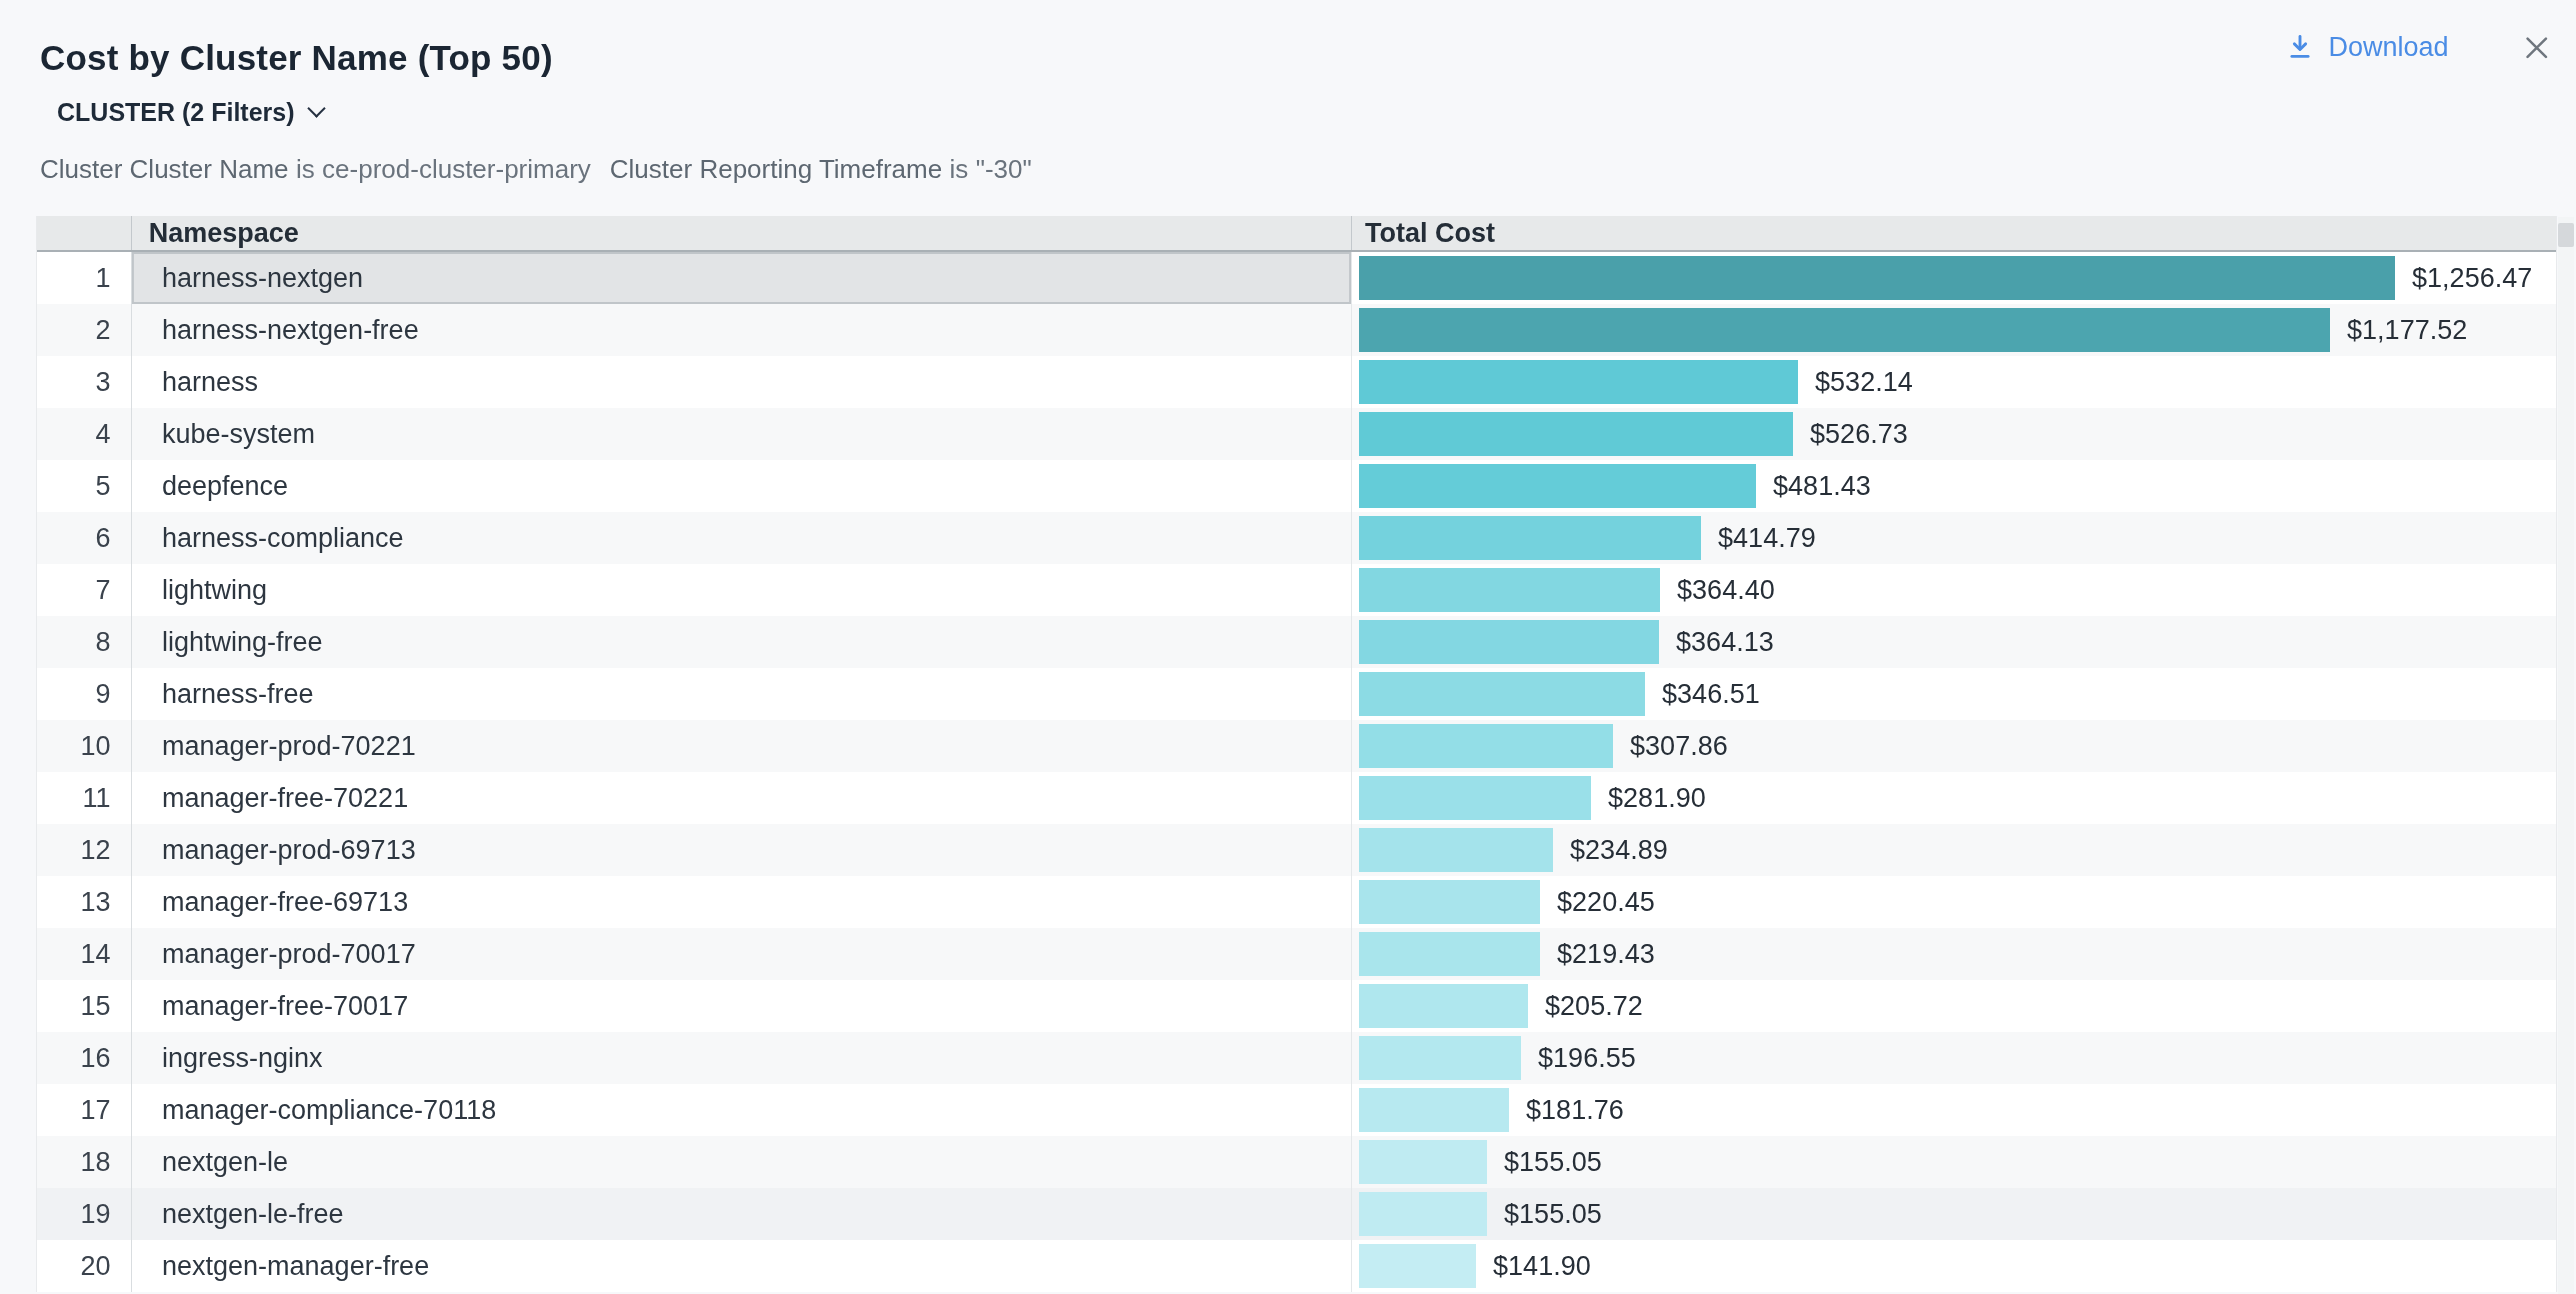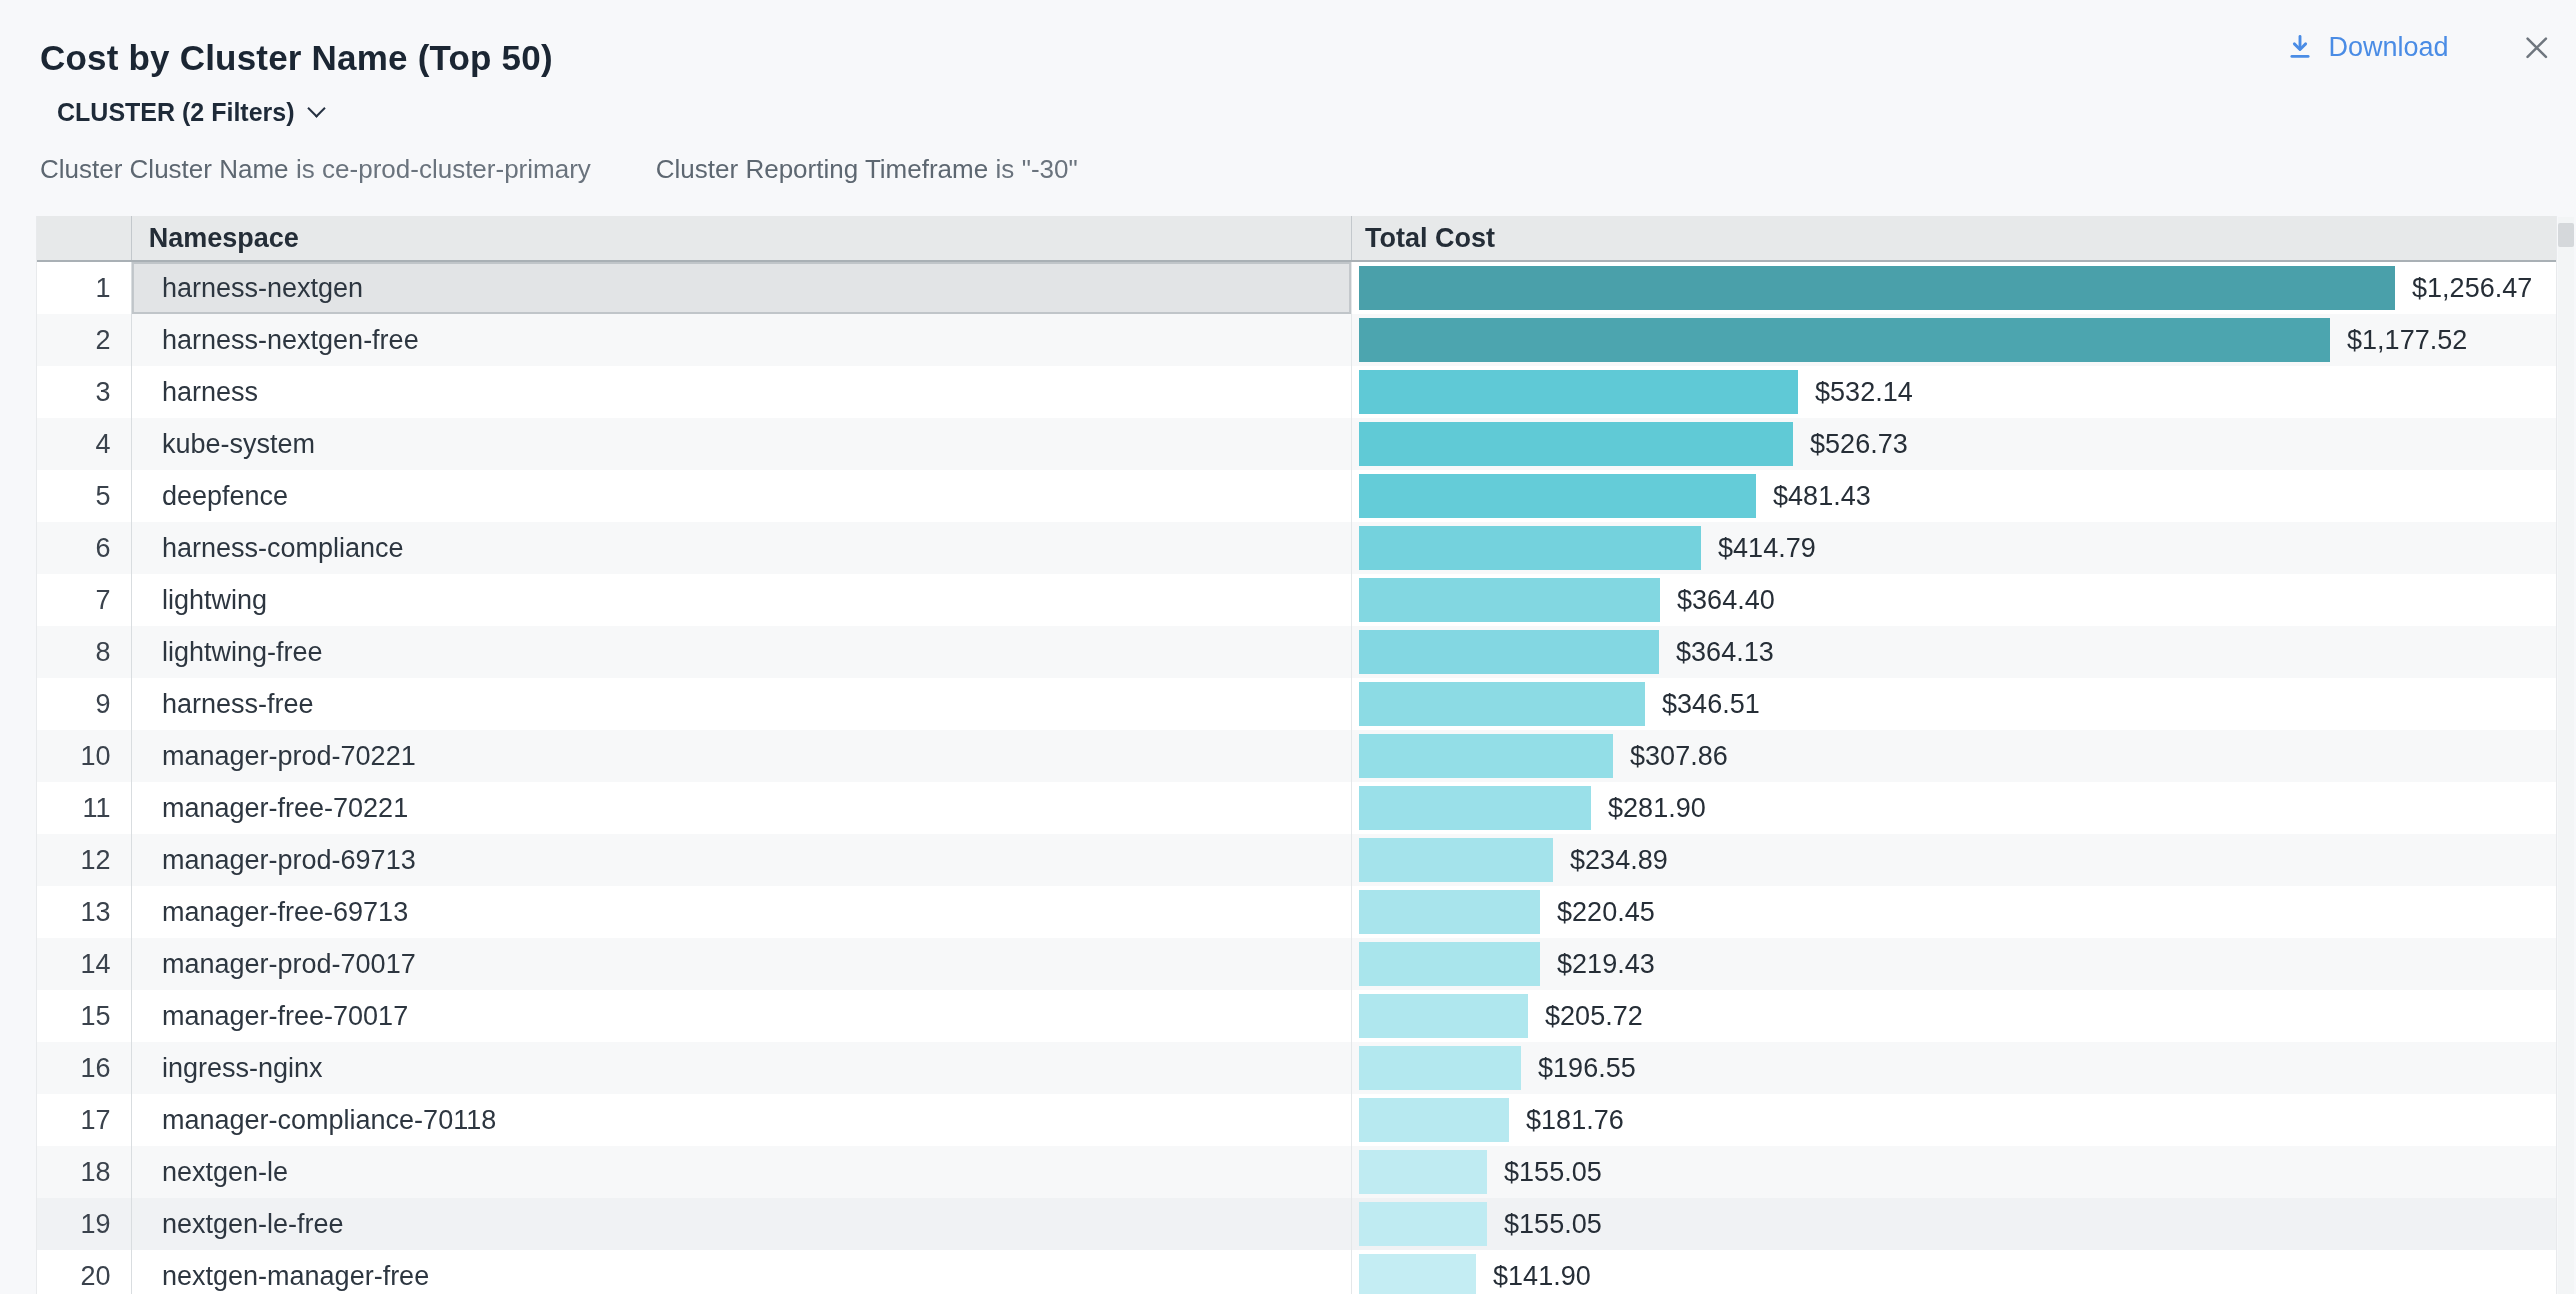--- a/index.html
+++ b/index.html
@@ -37,34 +37,34 @@
     cursor:pointer;
     margin-left:17px;
   }
   .chevron {
     width:11px; height:11px;
     border-right:2.8px solid #253141; border-bottom:2.8px solid #253141;
     transform:rotate(45deg); margin-top:-7.4px;
   }
   .applied-filters {
     position:absolute; left:40px; top:154px;
-    display:flex; align-items:center; gap:65px;
+    display:flex; align-items:center; gap:19px;
     font-size:26px; color:#6a737d;
   }
   .applied-filter { display:flex; align-items:center; gap:7.4px; }
   .applied-filter .fname { font-weight:500; color:#5d6771; }
 
   
   .cost-table {
     position:absolute; left:36px; top:216px; width:2521px;
     border-left:0.9px solid #e8eaec; border-right:0.9px solid #e8eaec;
     box-sizing:border-box;
   }
   .thead {
-    display:flex; height:46px;
+    display:flex; height:36px;
     background:#e7e9ea;
     border-bottom:2.8px solid #a9b0b5;
     box-sizing:border-box;
     font-size:27px; font-weight:700; color:#242d37;
   }
   .th { display:flex; align-items:center; box-sizing:border-box; }
   .th-rank { width:94px; }
   .th-namespace { width:1220px; border-left:1.9px solid #c3c8cc; padding-left:16.7px; }
   .th-cost { flex:1; border-left:1.9px solid #c3c8cc; padding-left:13px; }
 

